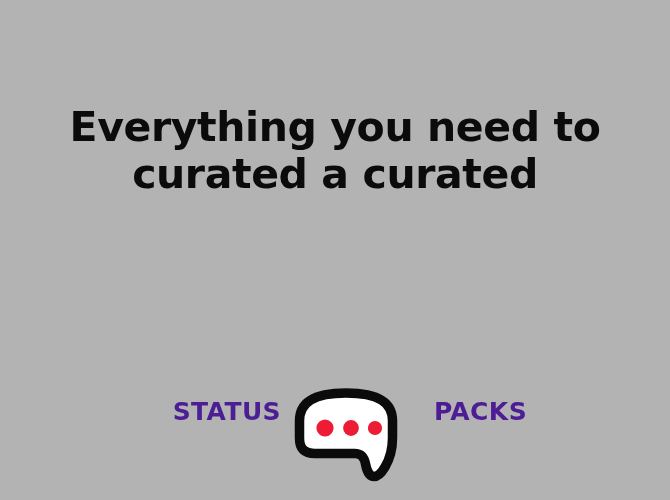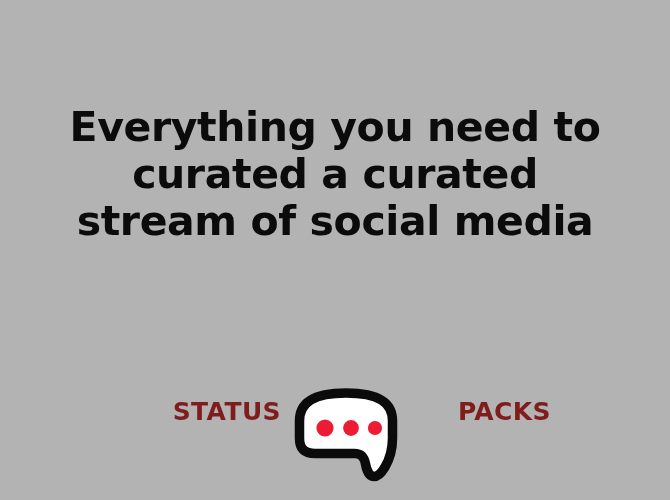--- a/index.html
+++ b/index.html
@@ -46,36 +46,36 @@
     top: 386px;
     width: 670px;
     height: 100px;
   }
   .logo-word {
     position: absolute;
     top: 0;
     width: 140px;
     height: 52px;
     line-height: 52px;
-    color: #7f1d1d;
+    color: #4c1d95;
     font-family: "DejaVu Sans", sans-serif;
     font-size: 25px;
     font-weight: bold;
     letter-spacing: 0.4px;
     white-space: nowrap;
   }
   #logo-word-left {
     left: 140px;
     width: 141px;
     text-align: right;
   }
   #logo-word-right {
     left: 410px;
     width: 141px;
-    text-align: right;
+    text-align: center;
   }
 
   
   #bubble-mark {
     position: absolute;
     left: 289px;
     top: 0px;
     width: 114px;
     height: 98px;
   }
@@ -86,21 +86,20 @@
   }
 </style>
 </head>
 <body>
 
 <div id="slide">
 
   <div id="headline">
     <span class="hl-line">Everything you need to</span>
     <span class="hl-line">curated a curated</span>
-    <span class="hl-line">stream of social media</span>
   </div>
 
   <div id="logo">
 
     <span id="logo-word-left" class="logo-word">STATUS</span>
 
     <span id="bubble-mark">
       <svg viewBox="0 0 114 98" xmlns="http://www.w3.org/2000/svg">
 
         <path d="M 10.5 35

